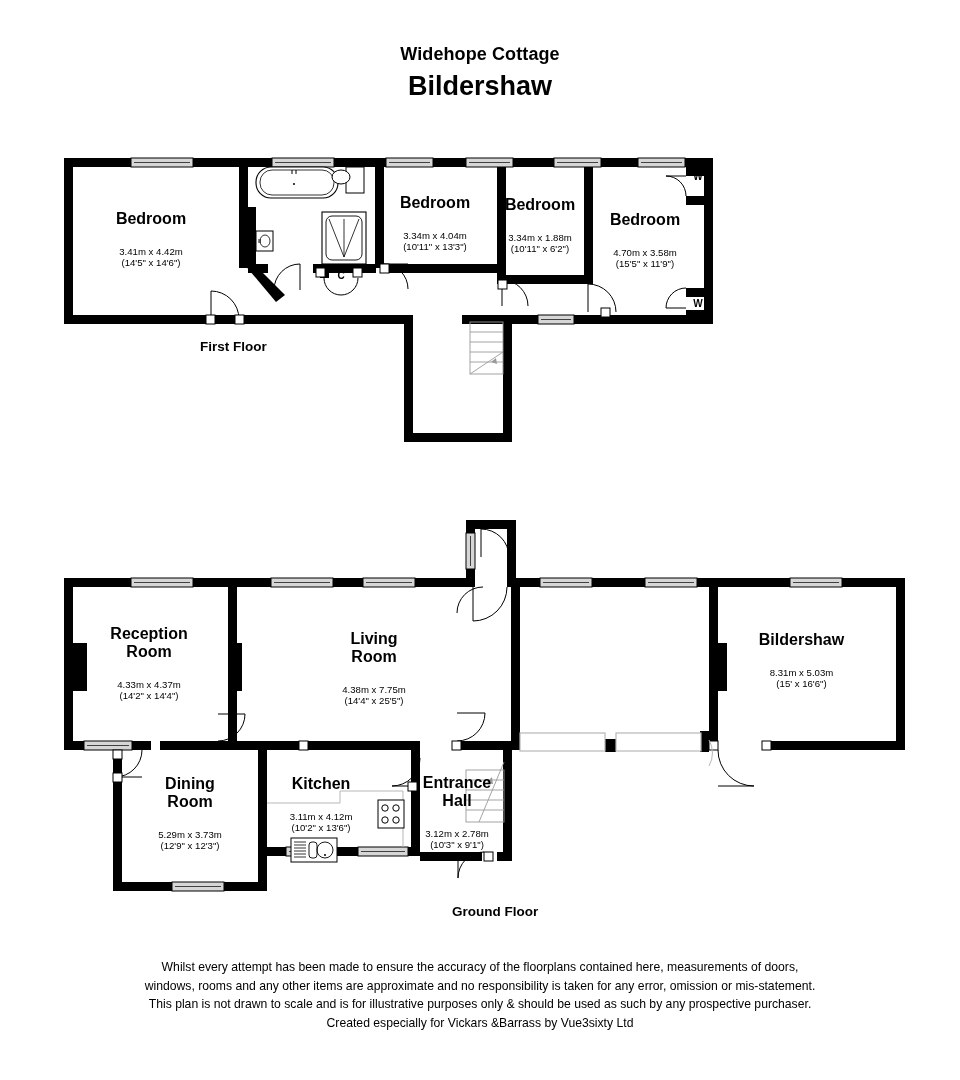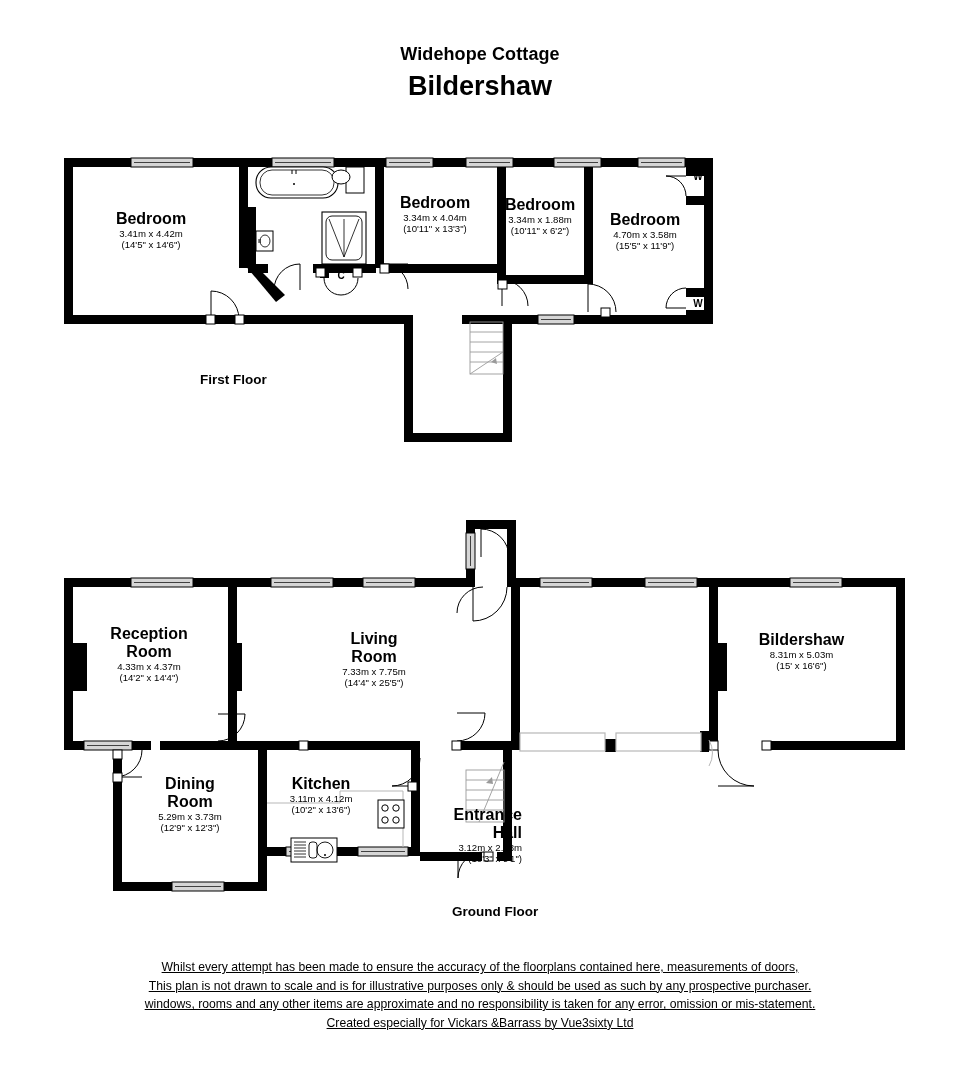--- a/index.html
+++ b/index.html
@@ -44,38 +44,38 @@
     top: 0;
     left: 0;
     display: block;
   }
   .floor-label {
     position: absolute;
     font-size: 13.5px;
     font-weight: bold;
     white-space: nowrap;
   }
-  #first-floor-label { left: 200px; top: 372px; }
+  #first-floor-label { left: 200px; top: 339px; }
   #ground-floor-label { left: 452px; top: 904px; }
 
   .room {
     position: absolute;
     text-align: center;
     white-space: nowrap;
     line-height: 1.12;
   }
   .room .rname {
     font-size: 16px;
     font-weight: bold;
     display: block;
   }
   .room .rdim-m {
     font-size: 9.6px;
     display: block;
-    margin-top: 1px;
+    margin-top: 19px;
   }
   .room .rdim-ft {
     font-size: 9.6px;
     display: block;
   }
 
   .marker {
     position: absolute;
     font-size: 10px;
     font-weight: bold;
@@ -84,21 +84,21 @@
 
   .disclaimer {
     position: absolute;
     top: 958px;
     left: 0;
     width: 960px;
     text-align: center;
     font-size: 12.2px;
     line-height: 18.6px;
   }
-  .disclaimer div { white-space: nowrap; text-decoration: underline; }
+  .disclaimer div { white-space: nowrap; }
 </style>
 </head>
 <body>
 
 <div id="page">
 
   <div class="title-block">
     <div class="title-line1">Widehope Cottage</div>
     <div class="title-line2">Bildershaw</div>
   </div>
@@ -476,21 +476,21 @@
   <div class="room" style="left:83px; top:625px; width:132px;">
     <span class="rname">Reception</span>
     <span class="rname">Room</span>
     <span class="rdim-m">4.33m x 4.37m</span>
     <span class="rdim-ft">(14'2" x 14'4")</span>
   </div>
 
   <div class="room" style="left:308px; top:630px; width:132px;">
     <span class="rname">Living</span>
     <span class="rname">Room</span>
-    <span class="rdim-m">7.33m x 7.75m</span>
+    <span class="rdim-m">4.38m x 7.75m</span>
     <span class="rdim-ft">(14'4" x 25'5")</span>
   </div>
 
 
   <div class="room" style="left:734px; top:631px; width:135px;">
     <span class="rname">Bildershaw</span>
     <span class="rdim-m">8.31m x 5.03m</span>
     <span class="rdim-ft">(15' x 16'6")</span>
   </div>
 
@@ -500,27 +500,27 @@
     <span class="rdim-m">5.29m x 3.73m</span>
     <span class="rdim-ft">(12'9" x 12'3")</span>
   </div>
 
   <div class="room" style="left:256px; top:775px; width:130px;">
     <span class="rname">Kitchen</span>
     <span class="rdim-m">3.11m x 4.12m</span>
     <span class="rdim-ft">(10'2" x 13'6")</span>
   </div>
 
-  <div class="room" style="left:392px; top:806px; width:130px;text-align:right;">
+  <div class="room" style="left:392px; top:774px; width:130px;">
     <span class="rname">Entrance</span>
     <span class="rname">Hall</span>
     <span class="rdim-m">3.12m x 2.78m</span>
     <span class="rdim-ft">(10'3" x 9'1")</span>
   </div>
 
   <div class="disclaimer">
     <div>Whilst every attempt has been made to ensure the accuracy of the floorplans contained here, measurements of doors,</div>
+    <div>windows, rooms and any other items are approximate and no responsibility is taken for any error, omission or mis-statement.</div>
     <div>This plan is not drawn to scale and is for illustrative purposes only &amp; should be used as such by any prospective purchaser.</div>
-    <div>windows, rooms and any other items are approximate and no responsibility is taken for any error, omission or mis-statement.</div>
     <div>Created especially for Vickars &amp;Barrass by Vue3sixty Ltd</div>
   </div>
 
 </div>
 
 </body></html>

